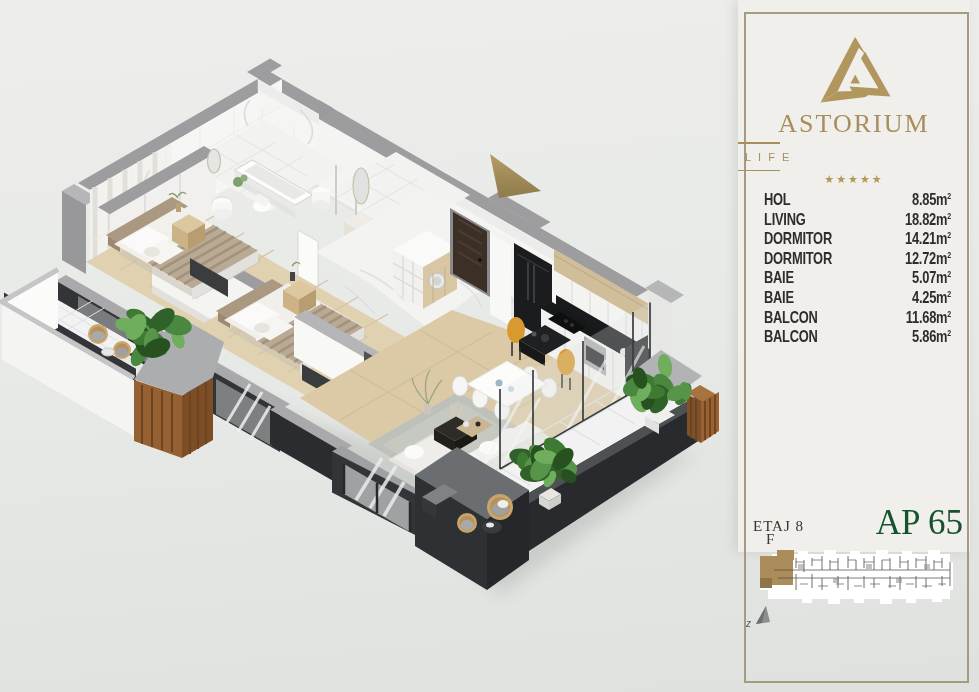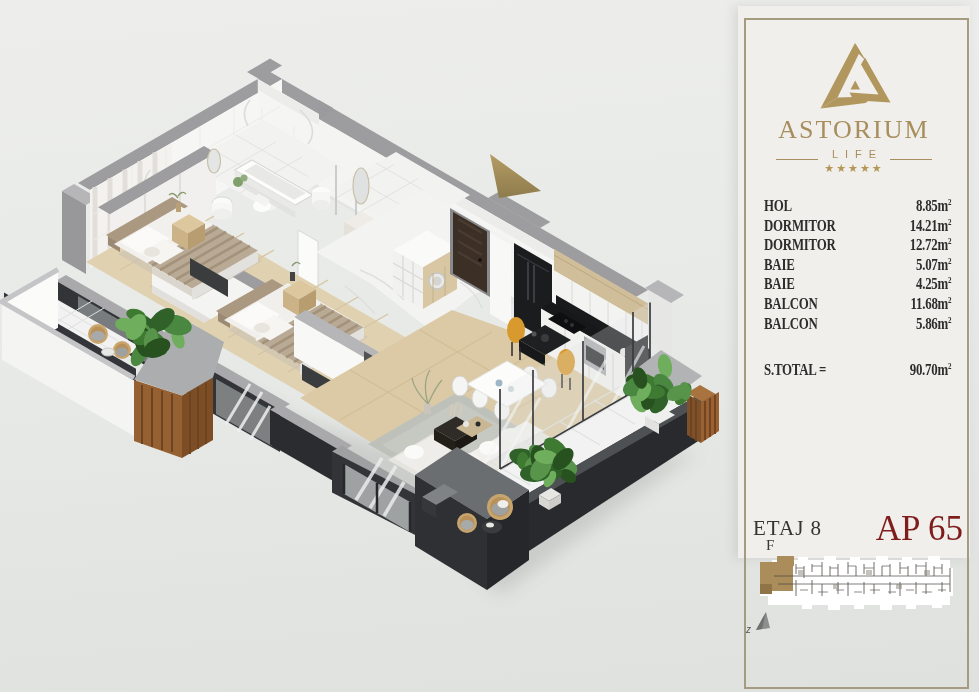--- a/index.html
+++ b/index.html
@@ -1,38 +1,38 @@
 <!DOCTYPE html>
 <html><head><meta charset="utf-8">
 <style>
   html,body { margin:0; padding:0; width:979px; height:692px; overflow:hidden;
                font-family:"Liberation Sans", sans-serif; }
   body { background:linear-gradient(175deg,#edeeec 0%,#e8eae8 45%,#dfe1df 100%); position:relative; }
-  .panel { position:absolute; left:738px; top:6px; width:232px; height:552px;
+  .panel { position:absolute; left:738px; top:0; width:232px; height:552px;
             background:#f0efeb; box-shadow:-4px 0 10px rgba(120,120,115,0.18); }
   .frame { position:absolute; left:6px; top:12px; width:221px; height:667px;
             border:2px solid #a49b80; }
   .logo  { position:absolute; left:0; top:24px; width:100%; text-align:center; }
   .brand { font-family:"Liberation Serif", serif; font-size:26px; letter-spacing:2px;
             color:#a78e5c; margin-top:-5px; }
-  .life  { display:flex; align-items:flex-end; justify-content:center; gap:7px;
-            color:#a78e5c; font-size:11px; letter-spacing:7px; margin-top:3px; text-indent:7px;}
+  .life  { display:flex; align-items:flex-start; justify-content:center; gap:7px;
+            color:#a78e5c; font-size:11px; letter-spacing:7px; margin-top:3px; text-indent:7px;flex-direction:column;}
   .life .ln { width:42px; height:1.5px; background:#a78e5c; }
   .stars { color:#b49858; font-size:11px; letter-spacing:2px; margin-top:2px; }
   .tbl { position:absolute; left:26px; right:19px; top:190px; color:#2e2d2b; }
-  .row { position:relative; height:19.6px; font-weight:bold; font-size:16.5px;font-family:Liberation Serif, serif; }
+  .row { position:relative; height:19.6px; font-weight:bold; font-size:16.5px; }
   .row .l { position:absolute; left:0; transform:scaleX(0.78); transform-origin:left center; letter-spacing:-0.3px; white-space:nowrap;}
   .row .v { position:absolute; right:0; transform:scaleX(0.78); transform-origin:right center; letter-spacing:-0.3px; white-space:nowrap;}
   .row sup { font-size:9px; }
   .gap { height:27px; }
   .foot { position:absolute; bottom:14px; left:15px; right:7px; }
   .etaj { position:absolute; left:0; bottom:3px; font-family:"Liberation Serif", serif;
-           font-size:21px; letter-spacing:1px; color:#35342f;}
+           font-size:15px; letter-spacing:1px; color:#35342f;}
   .ap   { position:absolute; right:0px; bottom:-5px; font-family:"Liberation Serif", serif;
-           font-size:35px; color:#7f1d1d;}
+           font-size:35px; color:#14532d;}
   .flabel { position:absolute; left:28px; top:531px; font-family:"Liberation Serif", serif;
              font-size:15px; color:#3a3a38; }
 </style></head>
 <body>
 
 <svg width="740" height="692" viewBox="0 0 740 692" style="position:absolute;left:0;top:0">
 
 <g filter="url(#blurS)" opacity="0.18">
       <polygon points="60,300 210,390 420,515 500,595 700,450 500,480 300,420" fill="#5a5c5a"></polygon>
     </g>
@@ -562,20 +562,24 @@
 
     <div class="stars">★★★★★</div>
   </div>
 
   <div class="tbl">
     <div class="row">
         <span class="l">HOL</span>
         <span class="v">8.85m<sup>2</sup></span>
       </div>
     <div class="row">
+        <span class="l">LIVING</span>
+        <span class="v">18.82m<sup>2</sup></span>
+      </div>
+    <div class="row">
         <span class="l">DORMITOR</span>
         <span class="v">14.21m<sup>2</sup></span>
       </div>
     <div class="row">
         <span class="l">DORMITOR</span>
         <span class="v">12.72m<sup>2</sup></span>
       </div>
     <div class="row">
         <span class="l">BAIE</span>
         <span class="v">5.07m<sup>2</sup></span>
@@ -586,24 +590,20 @@
       </div>
     <div class="row">
         <span class="l">BALCON</span>
         <span class="v">11.68m<sup>2</sup></span>
       </div>
     <div class="row">
         <span class="l">BALCON</span>
         <span class="v">5.86m<sup>2</sup></span>
       </div>
     <div class="gap"></div>
-    <div class="row">
-        <span class="l">S.TOTAL =</span>
-        <span class="v">90.70m<sup>2</sup></span>
-      </div>
   </div>
 
   <div class="flabel">F</div>
 
   <svg width="232" height="80" viewBox="0 0 232 80" style="position:absolute;left:0;top:548px;">
     <g>
 
       <rect x="22" y="14" width="193" height="28" fill="#ffffff"></rect>
       <rect x="34" y="6" width="178" height="11" fill="#ffffff"></rect>
       <rect x="30" y="39" width="182" height="12" fill="#ffffff"></rect>

